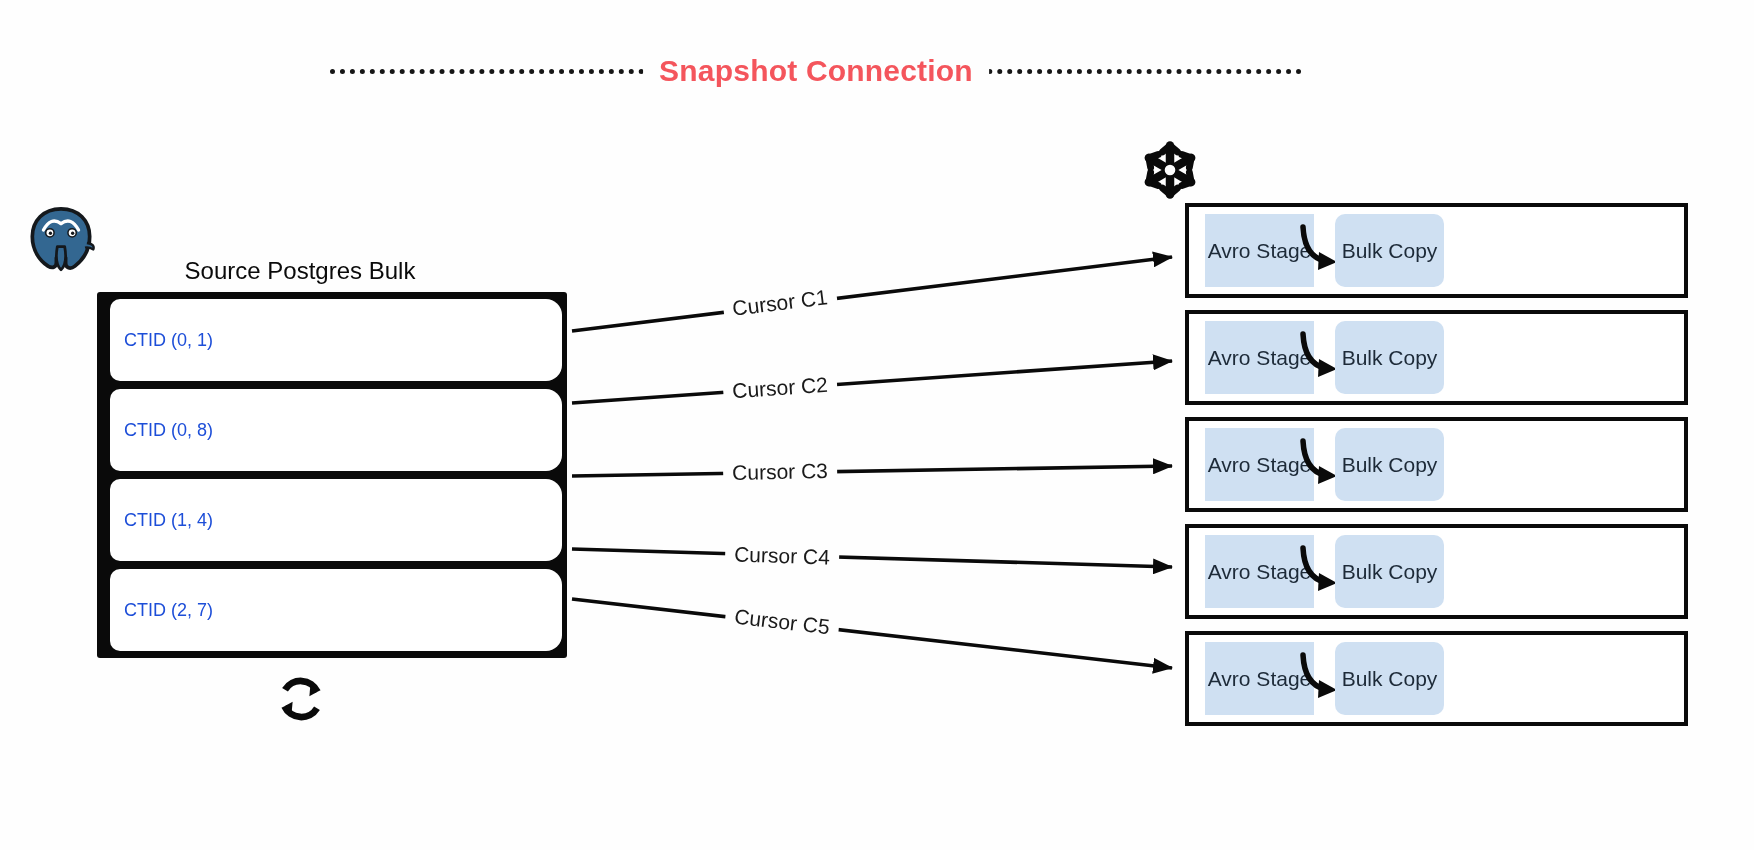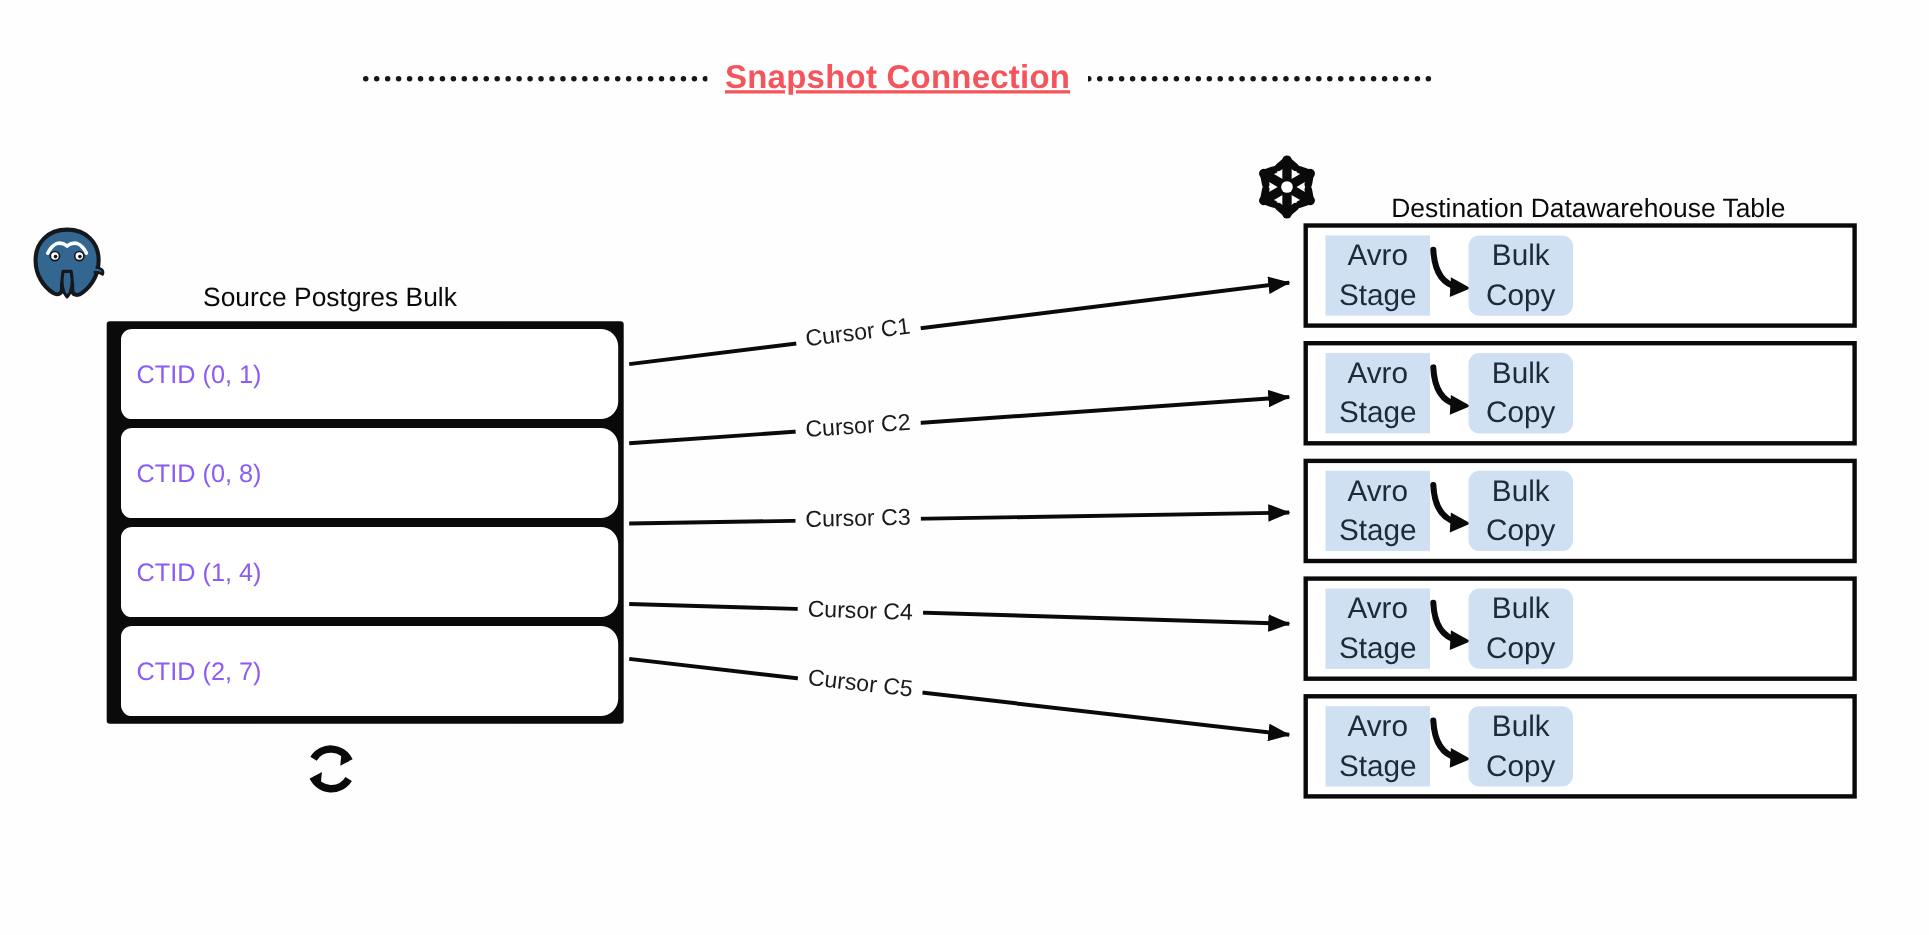--- a/index.html
+++ b/index.html
@@ -14,47 +14,47 @@
     background:#fefefe;padding:0 16px;font-size:30px;font-weight:bold;
     letter-spacing:.2px;white-space:nowrap;}
   
   .src-logo{position:absolute;left:24px;top:204px;width:74px;height:78px;}
   .src-label{position:absolute;left:300px;top:257px;transform:translateX(-50%);
     font-size:24px;white-space:nowrap;}
   .src-table{position:absolute;left:97px;top:292px;width:470px;height:366px;
     box-sizing:border-box;background:#0a0a0a;border-radius:3px;
     padding:7px 5px 7px 13px;display:flex;flex-direction:column;gap:8px;}
   .src-row{flex:1;background:#ffffff;border-radius:10px 16px 16px 10px;
-    display:flex;align-items:center;padding-left:14px;font-size:23px;
-    color:#8b5cf6;white-space:nowrap;}
+    display:flex;align-items:center;padding-left:14px;font-size:18px;
+    color:#1d4ed8;white-space:nowrap;}
   .refresh{position:absolute;left:270px;top:668px;width:62px;height:62px;}
   
   .wires{position:absolute;left:0;top:0;width:1754px;height:850px;pointer-events:none;}
   .cursor-label{position:absolute;transform:translate(-50%,-50%) rotate(var(--r,0deg));
     background:#fefefe;padding:1px 9px;font-size:21px;color:#1a1a1a;white-space:nowrap;}
   
   .dst-icon{position:absolute;left:1136px;top:136px;width:68px;height:68px;}
   .dst-label{position:absolute;left:1444px;top:176px;transform:translateX(-50%);
     font-size:24px;white-space:nowrap;}
   .dest-box{position:absolute;left:1185px;width:503px;height:95px;box-sizing:border-box;
     border:4px solid #0a0a0a;background:#ffffff;}
-  .stage-chip{position:absolute;top:7px;bottom:7px;width:95px;background:#cfe0f2;
+  .stage-chip{position:absolute;top:7px;bottom:7px;width:109px;background:#cfe0f2;
     display:flex;align-items:center;justify-content:center;text-align:center;
-    font-size:27px;line-height:1.32;color:#1d2a38;}
+    font-size:21px;line-height:1.32;color:#1d2a38;}
   .chip-avro{left:16px;}
   .chip-bulk{left:146px;border-radius:10px;}
   .curve-arrow{position:absolute;left:106px;top:14px;width:44px;height:62px;}
 </style>
 </head>
 <body>
 
 <div id="canvas">
 
   <div class="title-rule"></div>
-  <div class="title-text" style="color:#f4555c;text-decoration:underline;">Snapshot Connection</div>
+  <div class="title-text" style="color:#f4555c;">Snapshot Connection</div>
 
   <svg class="src-logo" viewBox="0 0 80 84">
     <path d="M40,5 C21,5 9,18 9,35 C9,50 17,61 26,67 C31,70 35,68 35,63 L35,58 C37,59 43,59 45,58 L45,64 C45,69 50,71 55,67 C64,60 71,50 71,35 C71,18 59,5 40,5 Z" fill="#336791" stroke="#14181c" stroke-width="4" stroke-linejoin="round"></path>
     <path d="M36,46 C34,57 35,66 40,71 C45,66 46,57 44,46 Z" fill="#336791" stroke="#14181c" stroke-width="3" stroke-linejoin="round"></path>
     <path d="M21,28 Q29,13 40,21" fill="none" stroke="#ffffff" stroke-width="3.5" stroke-linecap="round"></path>
     <path d="M59,28 Q51,13 40,21" fill="none" stroke="#ffffff" stroke-width="3.5" stroke-linecap="round"></path>
     <circle cx="28" cy="31" r="4.5" fill="#ffffff" stroke="#14181c" stroke-width="1.6"></circle>
     <circle cx="28.6" cy="31.5" r="1.8" fill="#14181c"></circle>
     <circle cx="52" cy="31" r="4.5" fill="#ffffff" stroke="#14181c" stroke-width="1.6"></circle>
     <circle cx="52.6" cy="31.5" r="1.8" fill="#14181c"></circle>
@@ -142,21 +142,20 @@
           <line x1="32" y1="9" x2="39" y2="15"></line>
         </g>
       <g transform="rotate(300 32 32)">
           <line x1="32" y1="9" x2="25" y2="15"></line>
           <line x1="32" y1="9" x2="39" y2="15"></line>
         </g>
     </g>
     <circle cx="32" cy="32" r="5" fill="#fefefe"></circle>
   </svg>
 
-  <div class="dst-label">Destination Datawarehouse Table</div>
 
   <div class="dest-box" style="top:203px;">
     <div class="stage-chip chip-avro">Avro Stage</div>
     <svg class="curve-arrow" viewBox="0 0 44 62">
       <path d="M8,6 C9,26 16,37 30,40" fill="none" stroke="#0a0a0a" stroke-width="5.5" stroke-linecap="round"></path>
       <polygon points="24,31 42,41 23,49" fill="#0a0a0a"></polygon>
     </svg>
     <div class="stage-chip chip-bulk">Bulk Copy</div>
   </div>
 

